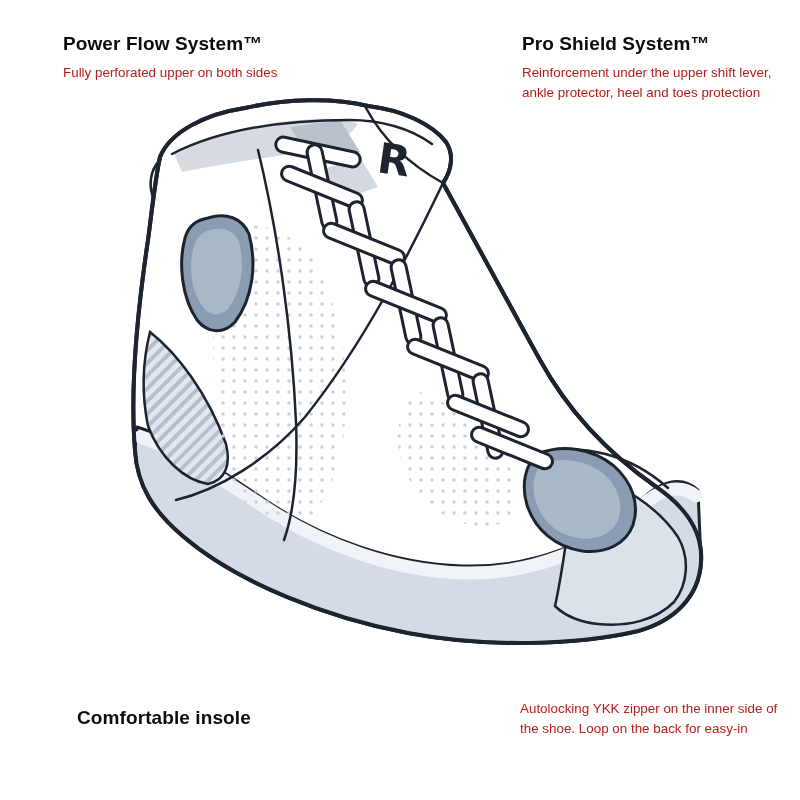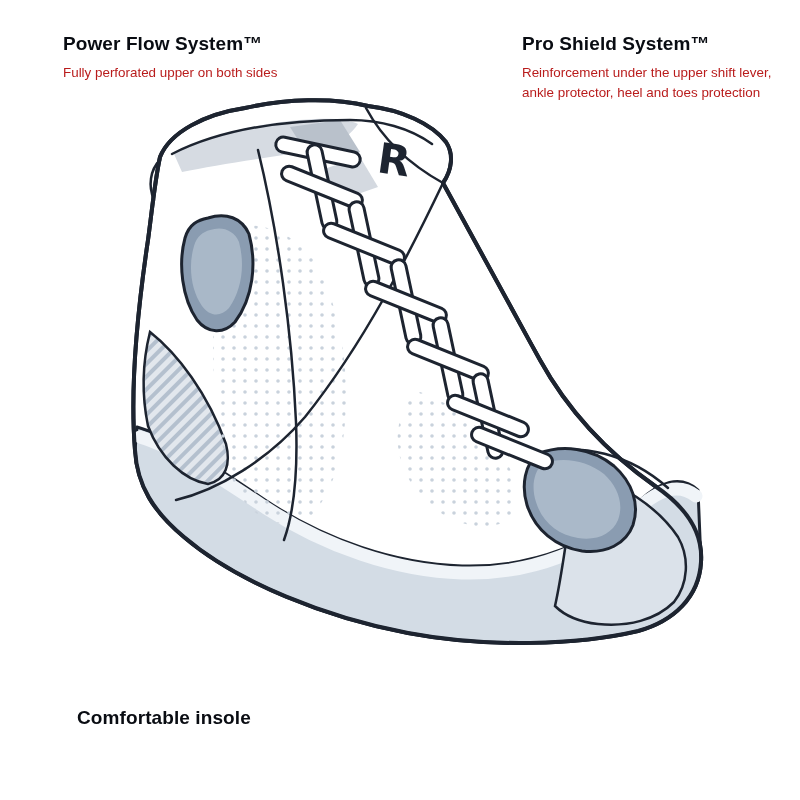--- a/index.html
+++ b/index.html
@@ -42,20 +42,21 @@
 <div class="feature f-tr">
   <h2>Pro Shield System™</h2>
   <p>Reinforcement under the upper shift lever, ankle protector, heel and toes protection</p>
 </div>
 
 <div class="feature f-bl">
   <h2>Comfortable insole</h2>
 </div>
 
 <div class="feature f-br">
+  <p>Autolocking YKK zipper on the inner side of the shoe. Loop on the back for easy-in</p>
 </div>
 
 <div class="shoe-wrap">
 <svg width="600" height="580" viewBox="0 0 600 580" xmlns="http://www.w3.org/2000/svg">
   <defs>
     <pattern id="perf" width="11" height="11" patternUnits="userSpaceOnUse">
       <circle cx="3" cy="3" r="1.8" fill="#c9d2dc"></circle>
     </pattern>
     <pattern id="hatch" width="9" height="9" patternUnits="userSpaceOnUse" patternTransform="rotate(45)">
       <rect width="9" height="9" fill="#e2e7ed"></rect>

